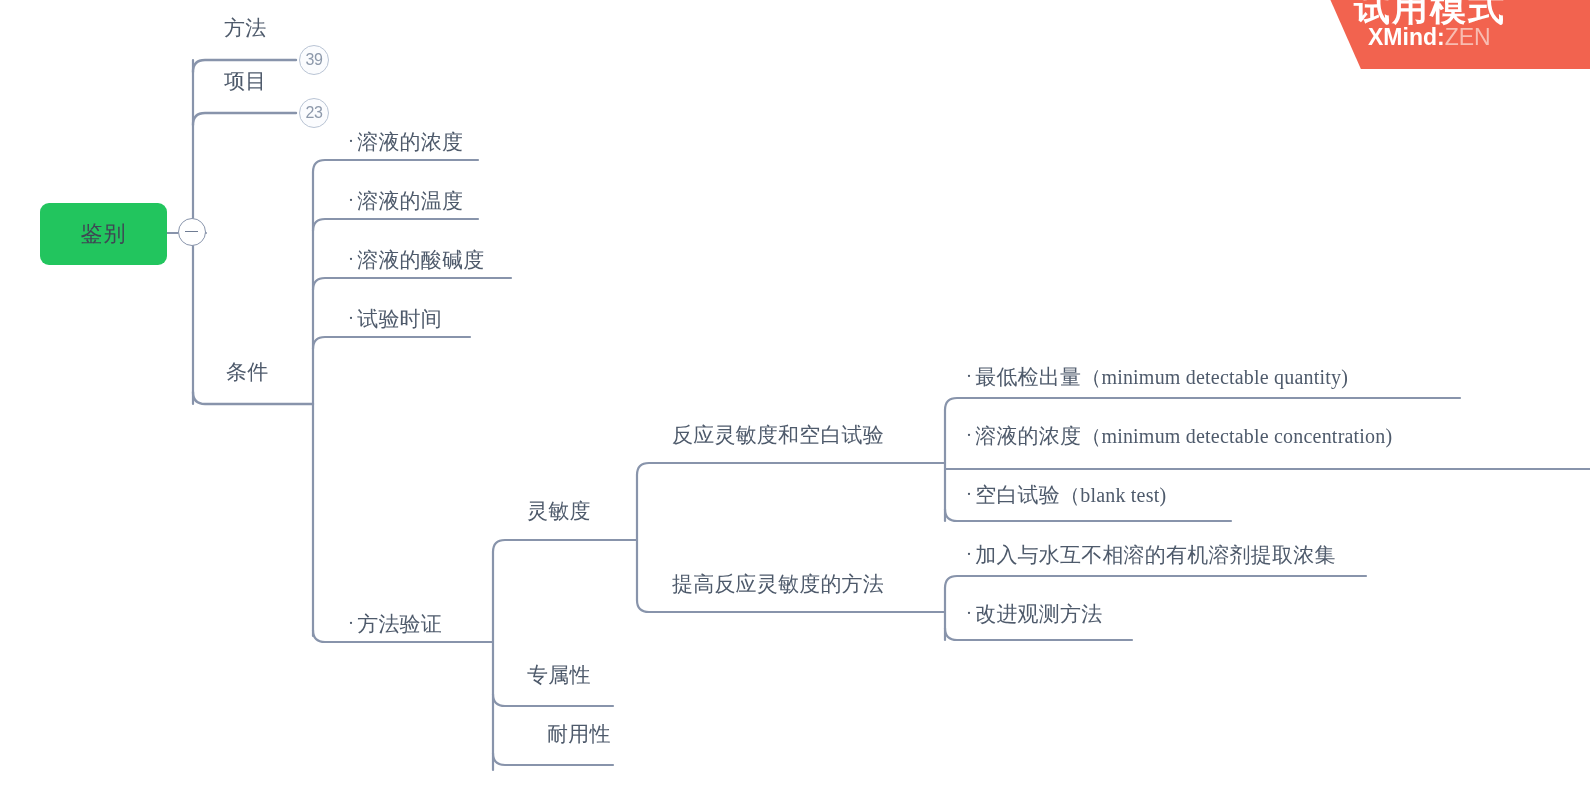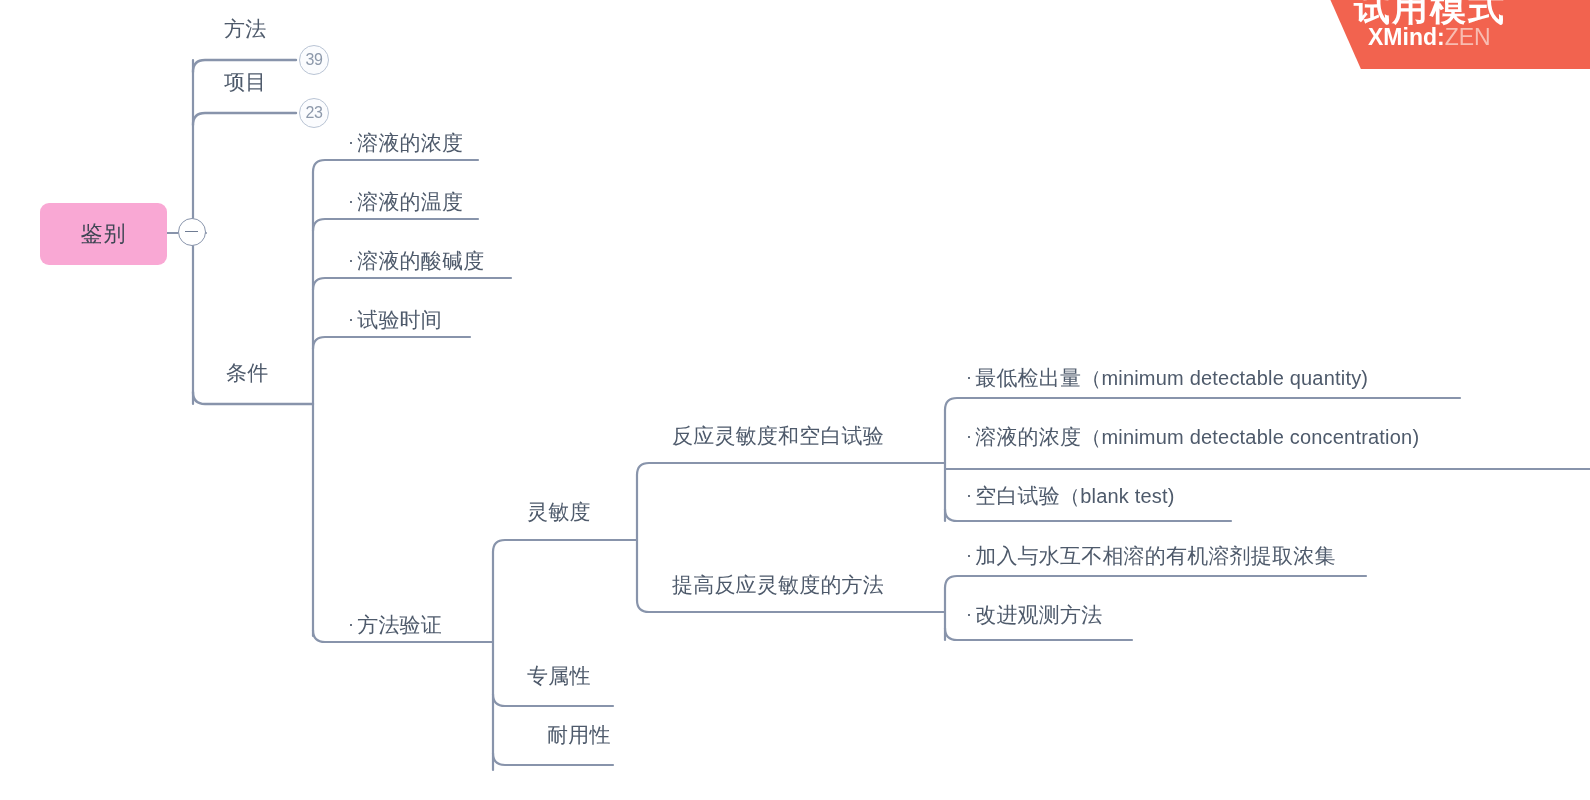--- a/index.html
+++ b/index.html
@@ -22,41 +22,41 @@
     height: 800px;
   }
 
   
   .node-label {
     position: absolute;
     white-space: nowrap;
     color: #4e5a6b;
     font-size: 21px;
     line-height: 1.1;
-    font-family: Liberation Sans, sans-serif;
+    font-family: Liberation Serif, serif;
     letter-spacing: 0.2px;
   }
   .node-label .bullet {
     color: #4e5a6b;
     margin-right: 3px;
     font-size: 18px;
     vertical-align: 2px;
   }
   .node-label .en {
     font-size: 20px;
   }
 
   
   #root-node {
     position: absolute;
     left: 40px;
     top: 203px;
     width: 127px;
     height: 62px;
-    background: #f9a8d4;
+    background: #22c55e;
     border-radius: 9px;
     display: flex;
     align-items: center;
     justify-content: center;
   }
   #root-node .root-text {
     color: #3f4654;
     font-size: 22px;
     letter-spacing: 1px;
   }

